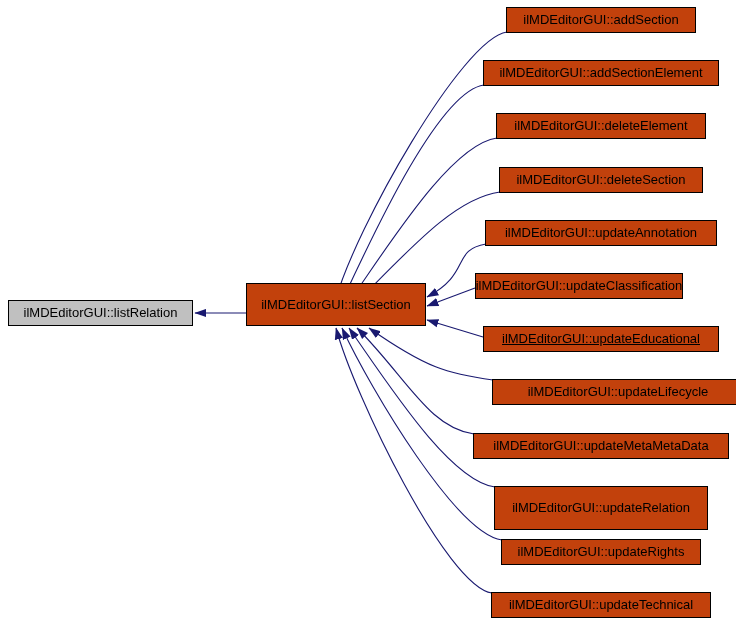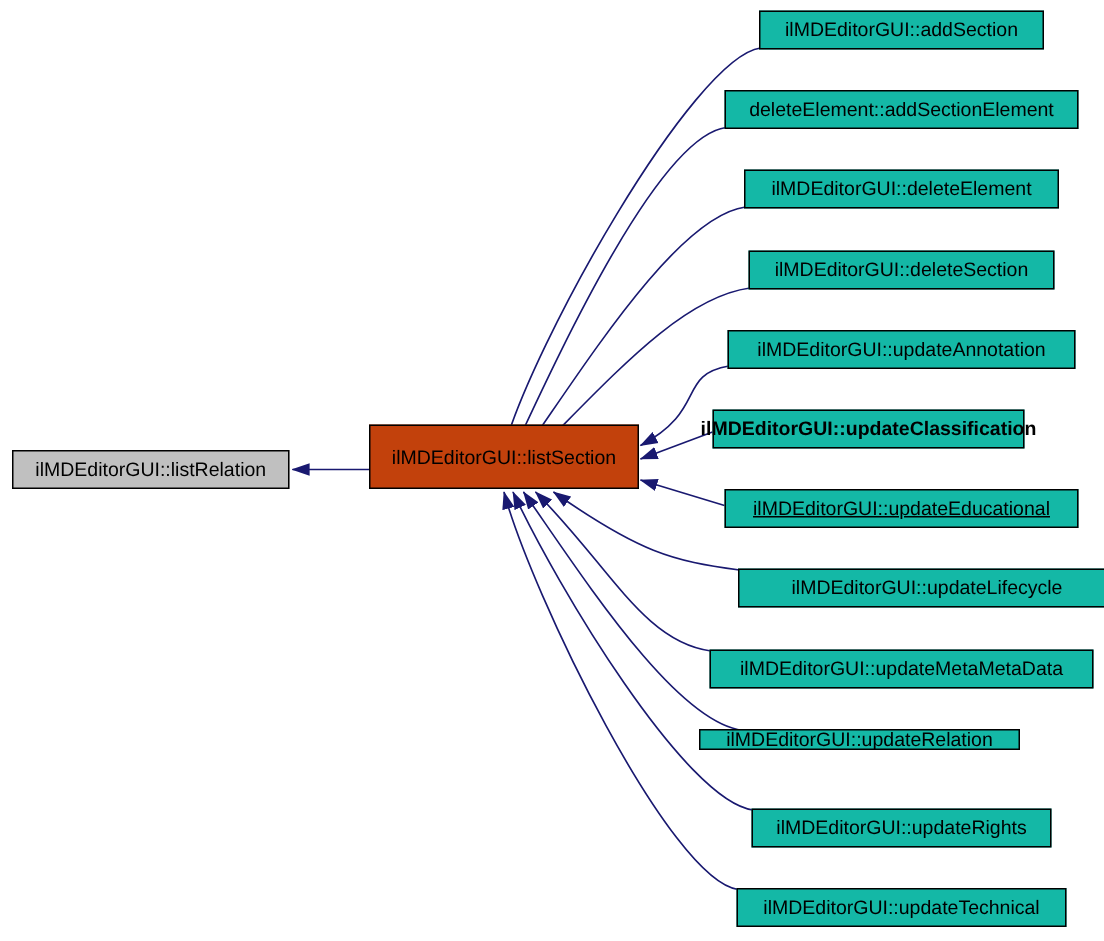--- a/index.html
+++ b/index.html
@@ -19,21 +19,21 @@
     position: absolute;
     left: 0;
     top: 0;
     width: 736px;
     height: 627px;
   }
   .node {
     position: absolute;
     box-sizing: border-box;
     border: 1px solid #000000;
-    background: #14b8a6;
+    background: #c2410c;
     color: #000000;
     font-size: 13px;
     line-height: 24px;
     text-align: center;
     white-space: nowrap;
     display: flex;
     align-items: center;
     justify-content: center;
     cursor: pointer;
   }
@@ -66,25 +66,25 @@
       <path d="M502,540 C457,534 371.583278321849,391.4415450925655 342,328" fill="none" stroke="#191970" stroke-width="1.1" marker-end="url(#ah)"></path>
       <path d="M492,593 C447,587 354.11733315717646,395.6148078402348 336,328" fill="none" stroke="#191970" stroke-width="1.1" marker-end="url(#ah)"></path>
       <path d="M246,313 L195,313" fill="none" stroke="#191970" stroke-width="1.1" marker-end="url(#ah)"></path>
     </svg>
 
   <div class="node focus" id="node-focus" style="left: 8px; top: 300px; width: 185px; height: 26px; background: rgb(192, 192, 192);">ilMDEditorGUI::listRelation</div>
 
   <div class="node hub" id="node-hub" style="left: 246px; top: 283px; width: 180px; height: 43px; background: #c2410c;">ilMDEditorGUI::listSection</div>
 
   <div class="node caller" id="caller-0" style="left: 506px; top: 7px; width: 190px; height: 26px;">ilMDEditorGUI::addSection</div>
-  <div class="node caller" id="caller-1" style="left: 483px; top: 60px; width: 236px; height: 26px;">deleteElement::addSectionElement</div>
+  <div class="node caller" id="caller-1" style="left: 483px; top: 60px; width: 236px; height: 26px;">ilMDEditorGUI::addSectionElement</div>
   <div class="node caller" id="caller-2" style="left: 496px; top: 113px; width: 210px; height: 26px;">ilMDEditorGUI::deleteElement</div>
   <div class="node caller" id="caller-4" style="left: 485px; top: 220px; width: 232px; height: 26px;">ilMDEditorGUI::updateAnnotation</div>
   <div class="node caller" id="caller-3" style="left: 499px; top: 167px; width: 204px; height: 26px;">ilMDEditorGUI::deleteSection</div>
-  <div class="node caller" id="caller-5" style="left: 475px; top: 273px; width: 208px; height: 26px; font-weight: bold;">ilMDEditorGUI::updateClassification</div>
+  <div class="node caller" id="caller-5" style="left: 475px; top: 273px; width: 208px; height: 26px;">ilMDEditorGUI::updateClassification</div>
   <div class="node caller" id="caller-6" style="left: 483px; top: 326px; width: 236px; height: 26px; text-decoration: underline;">ilMDEditorGUI::updateEducational</div>
   <div class="node caller" id="caller-7" style="left: 492px; top: 379px; width: 252px; height: 26px;">ilMDEditorGUI::updateLifecycle</div>
   <div class="node caller" id="caller-8" style="left: 473px; top: 433px; width: 256px; height: 26px;">ilMDEditorGUI::updateMetaMetaData</div>
-  <div class="node caller" id="caller-9" style="left: 466px; top: 486px; width: 214px; height: 14px;">ilMDEditorGUI::updateRelation</div>
+  <div class="node caller" id="caller-9" style="left: 494px; top: 486px; width: 214px; height: 44px;">ilMDEditorGUI::updateRelation</div>
   <div class="node caller" id="caller-10" style="left: 501px; top: 539px; width: 200px; height: 26px;">ilMDEditorGUI::updateRights</div>
   <div class="node caller" id="caller-11" style="left: 491px; top: 592px; width: 220px; height: 26px; text-align: right;">ilMDEditorGUI::updateTechnical</div>
 
 </div>
 
 </body></html>

